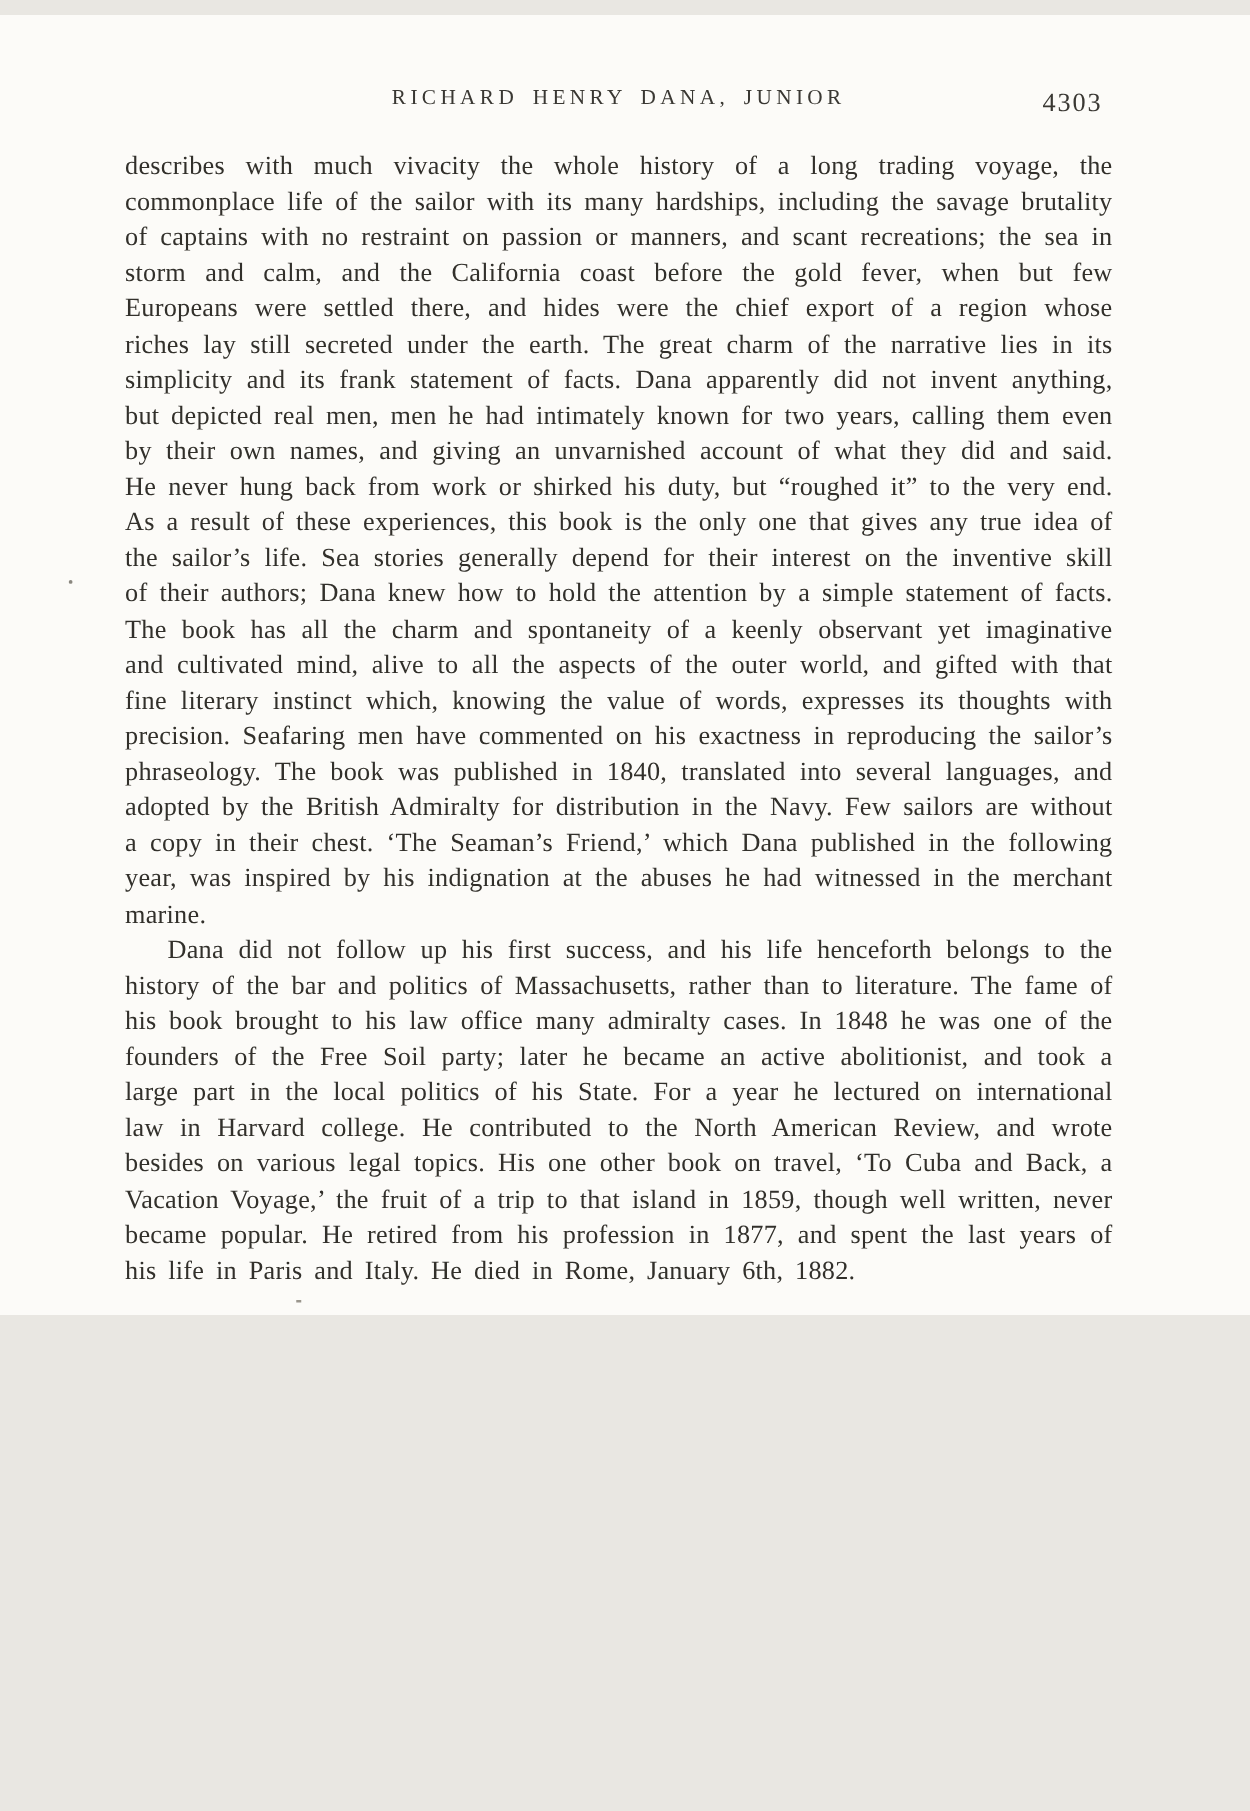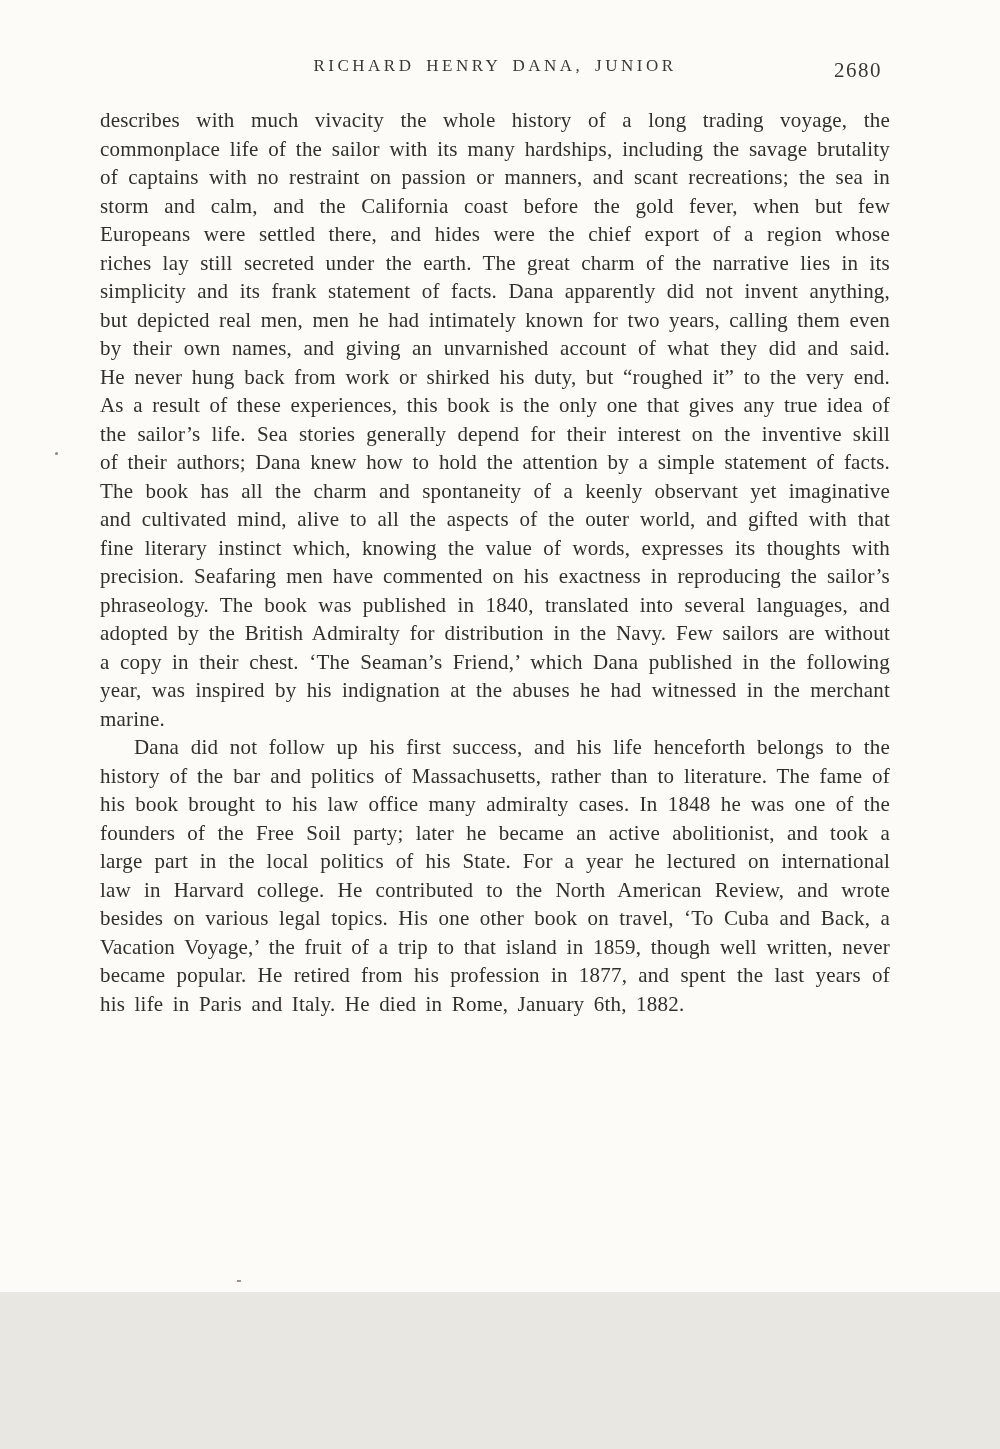--- a/index.html
+++ b/index.html
@@ -3,22 +3,22 @@
 <meta charset="utf-8">
 <style>
   html, body {
     margin: 0;
     padding: 0;
     background: #e9e7e2;
   }
   .page {
     position: relative;
     width: 1000px;
-    height: 1292px;
-    margin: 0 auto;
+    height: 1040px;
+    margin: 12px auto;
     background: #fcfbf8;
     color: #32302b;
     font-family: "Liberation Serif", "DejaVu Serif", serif;
     box-sizing: border-box;
     padding: 56px 110px 0 100px;
     overflow: hidden;
   }
   .running-head {
     position: relative;
     height: 26px;
@@ -75,21 +75,21 @@
     background: #9a968d;
   }
 </style>
 </head>
 <body>
 
 <div class="page">
 
   <div class="running-head">
     <div class="running-title">RICHARD HENRY DANA, JUNIOR</div>
-    <div class="page-number">2680</div>
+    <div class="page-number">4303</div>
   </div>
 
   <div class="body-text">
     <p>describes with much vivacity the whole history of a long trading voyage, the commonplace life of the sailor with its many hardships, including the savage brutality of captains with no restraint on passion or manners, and scant recreations; the sea in storm and calm, and the California coast before the gold fever, when but few Europeans were settled there, and hides were the chief export of a region whose riches lay still secreted under the earth.  The great charm of the narrative lies in its simplicity and its frank statement of facts.  Dana apparently did not invent anything, but depicted real men, men he had intimately known for two years, calling them even by their own names, and giving an unvarnished account of what they did and said.  He never hung back from work or shirked his duty, but “roughed it” to the very end.  As a result of these experiences, this book is the only one that gives any true idea of the sailor’s life. Sea stories generally depend for their interest on the inventive skill of their authors; Dana knew how to hold the attention by a simple statement of facts.  The book has all the charm and spontaneity of a keenly observant yet imaginative and cultivated mind, alive to all the aspects of the outer world, and gifted with that fine literary instinct which, knowing the value of words, expresses its thoughts with precision.  Seafaring men have commented on his exactness in reproducing the sailor’s phraseology.  The book was published in 1840, translated into several languages, and adopted by the British Admiralty for distribution in the Navy.  Few sailors are without a copy in their chest.  ‘The Seaman’s Friend,’ which Dana published in the following year, was inspired by his indignation at the abuses he had witnessed in the merchant marine.</p>
     <p class="indented">Dana did not follow up his first success, and his life henceforth belongs to the history of the bar and politics of Massachusetts, rather than to literature.  The fame of his book brought to his law office many admiralty cases.  In 1848 he was one of the founders of the Free Soil party; later he became an active abolitionist, and took a large part in the local politics of his State.  For a year he lectured on international law in Harvard college.  He contributed to the North American Review, and wrote besides on various legal topics.  His one other book on travel, ‘To Cuba and Back, a Vacation Voyage,’ the fruit of a trip to that island in 1859, though well written, never became popular.  He retired from his profession in 1877, and spent the last years of his life in Paris and Italy.  He died in Rome, January 6th, 1882.</p>
   </div>
 
   <div class="speck-left"></div>
   <div class="speck-bottom"></div>
 

